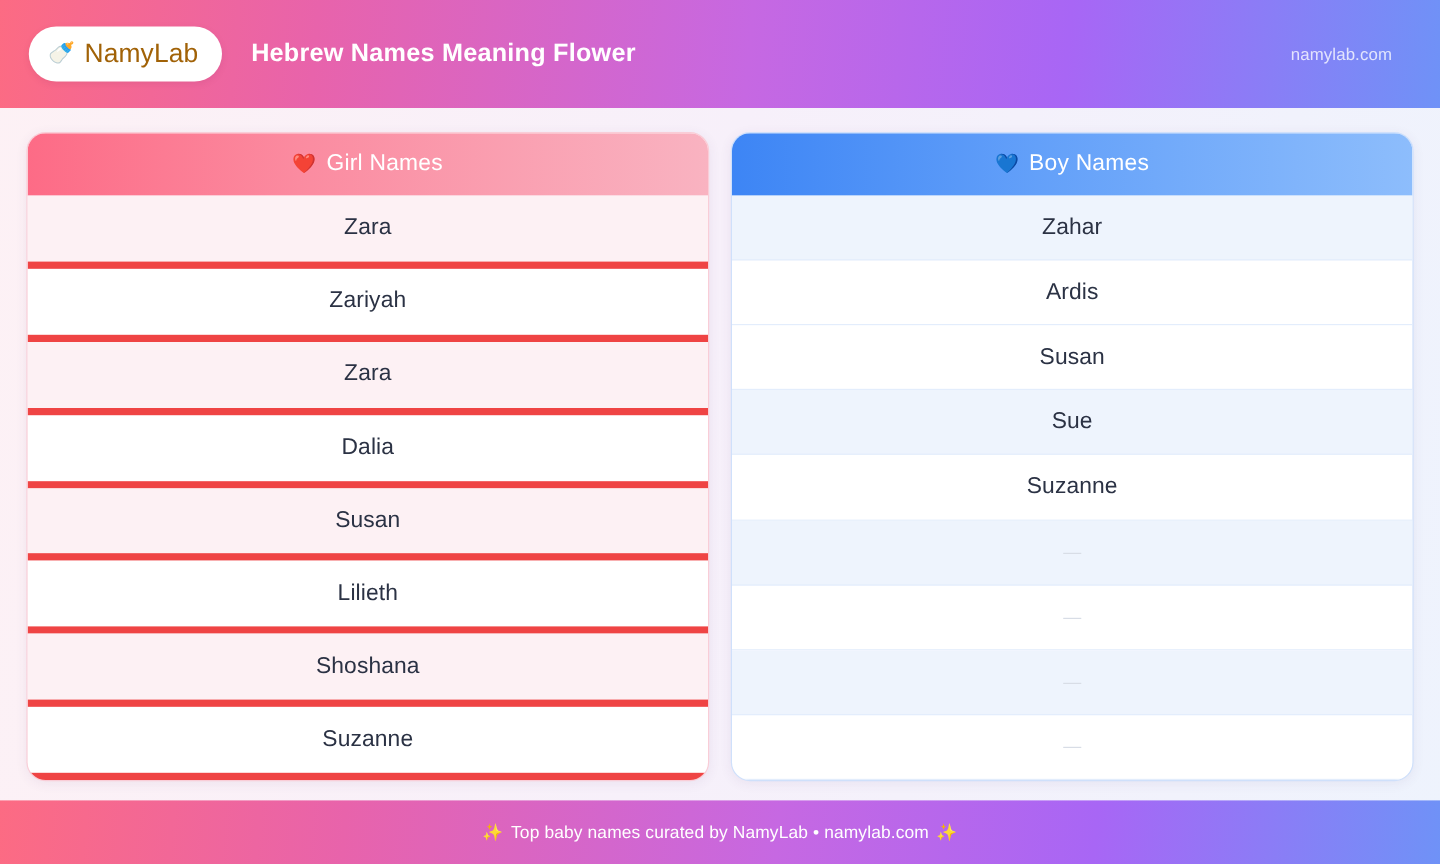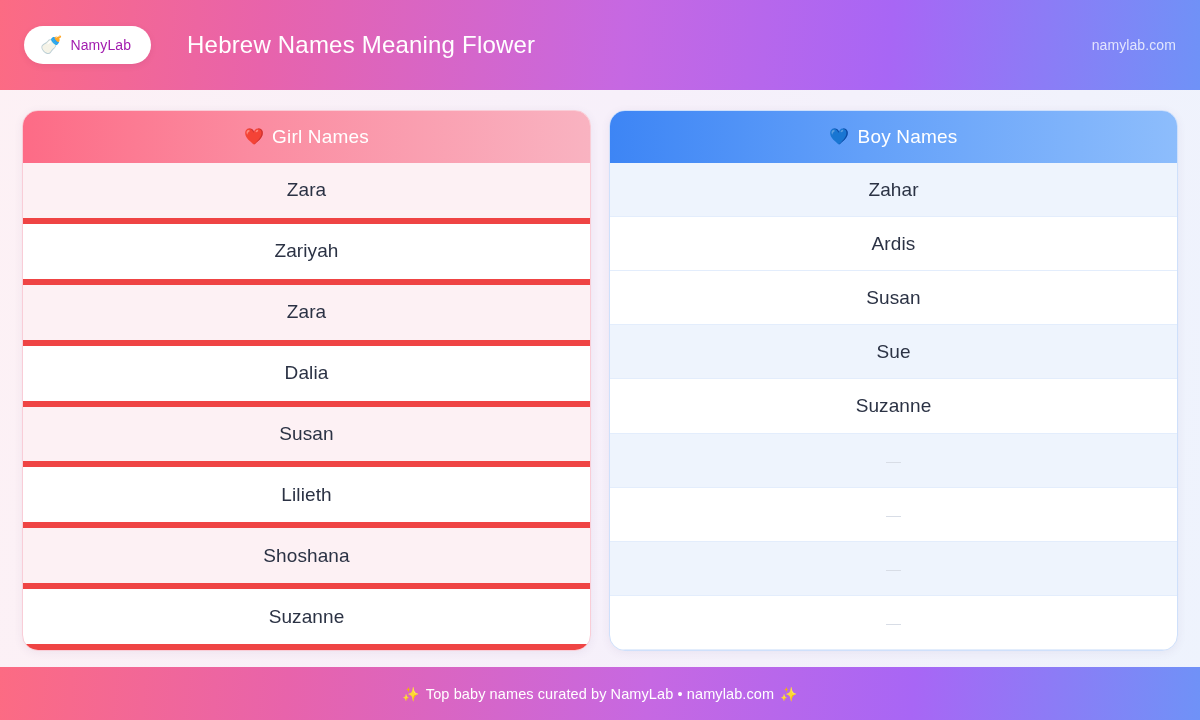--- a/index.html
+++ b/index.html
@@ -43,37 +43,37 @@
     padding: 10px 20px 10px 16px;
     box-shadow: 0 2px 6px rgba(120, 30, 80, 0.10);
     flex: 0 0 auto;
   }
   .logo-emoji {
     font-size: 18px;
     line-height: 1;
     font-family: "DejaVu Sans", sans-serif;
   }
   .logo-text {
-    color: #a21caf;
-    font-size: 14px;
+    color: #a16207;
+    font-size: 22px;
     letter-spacing: 0.1px;
   }
 
   .header-title {
     color: #ffffff;
-    font-size: 24px;
-    font-weight: 400;
+    font-size: 21px;
+    font-weight: 700;
     letter-spacing: 0.2px;
-    margin-left: 36px;
+    margin-left: 24px;
     white-space: nowrap;
   }
 
   .header-site {
     position: absolute;
-    right: 24px;
+    right: 40px;
     top: 50%;
     transform: translateY(-50%);
     color: rgba(255,255,255,0.78);
     font-size: 14px;
     letter-spacing: 0.1px;
   }
 
   
   .main {
     flex: 1 1 auto;

